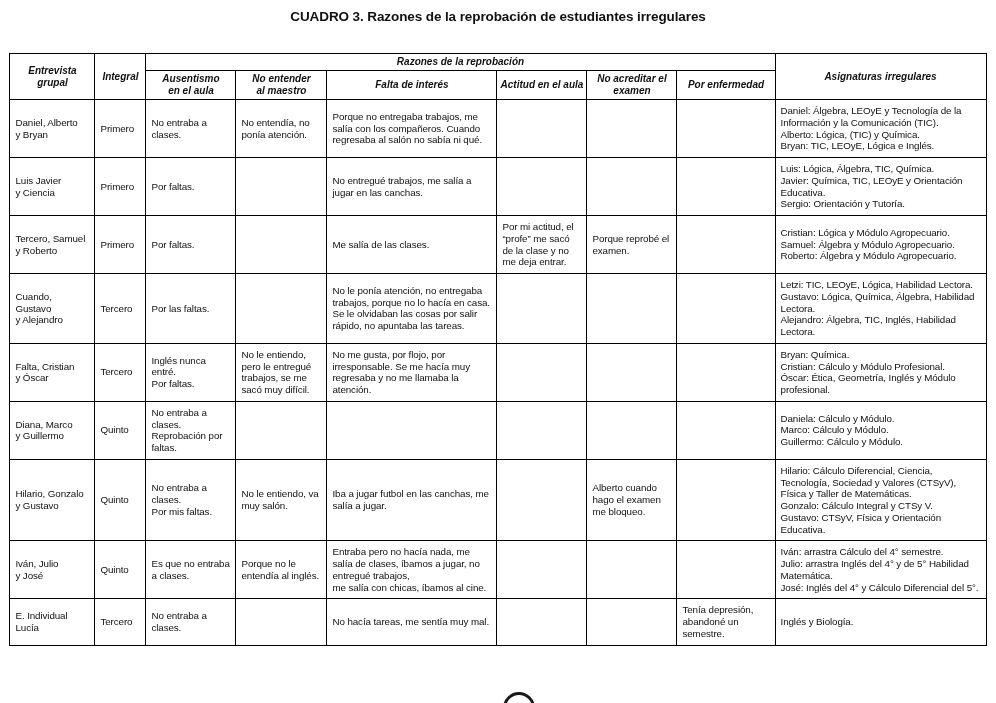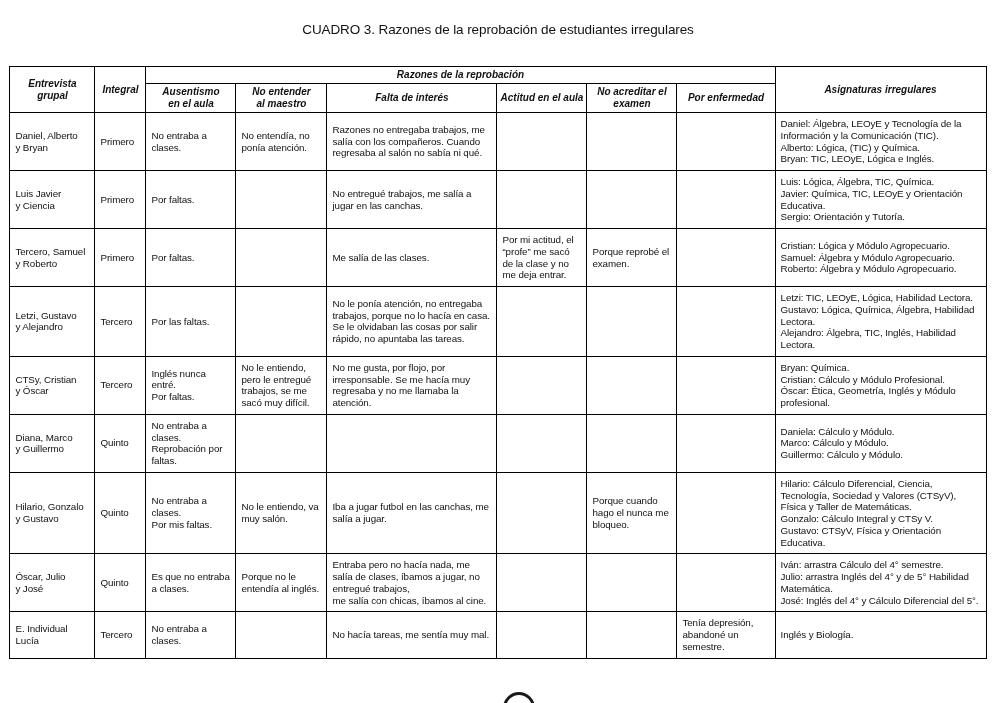--- a/index.html
+++ b/index.html
@@ -5,23 +5,23 @@
   * { margin:0; padding:0; box-sizing:border-box; }
   html,body { background:#fff; }
   body {
     width:996px; height:703px;
     position:relative; overflow:hidden;
     font-family:"Liberation Sans", sans-serif;
     color:#111;
   }
   .title {
     text-align:center;
-    font-weight:normal;
+    font-weight:bold;
     font-size:13.5px;
-    padding-top:22px;
+    padding-top:9px;
     letter-spacing:-0.1px;
   }
   table {
     border-collapse:collapse;
     table-layout:fixed;
     width:976px;
     margin:29px auto 0 auto;
   }
   th, td {
     border:1px solid #000;
@@ -95,21 +95,21 @@
       <th>Por enfermedad</th>
     </tr>
   </thead>
   <tbody>
     <tr>
       <td>Daniel, Alberto
 y Bryan</td>
       <td>Primero</td>
       <td>No entraba a clases.</td>
       <td>No entendía, no ponía atención.</td>
-      <td>Razones no entregaba trabajos, me salía con los compañeros. Cuando regresaba al salón no sabía ni qué.</td>
+      <td>Porque no entregaba trabajos, me salía con los compañeros. Cuando regresaba al salón no sabía ni qué.</td>
       <td></td>
       <td></td>
       <td></td>
       <td>Daniel: Álgebra, LEOyE y Tecnología de la Información y la Comunicación (TIC).
 Alberto: Lógica, (TIC) y Química.
 Bryan: TIC, LEOyE, Lógica e Inglés.</td>
     </tr>
     <tr>
       <td>Luis Javier
 y Ciencia</td>
@@ -132,35 +132,35 @@
       <td></td>
       <td>Me salía de las clases.</td>
       <td>Por mi actitud, el “profe” me sacó de la clase y no me deja entrar.</td>
       <td>Porque reprobé el examen.</td>
       <td></td>
       <td>Cristian: Lógica y Módulo Agropecuario.
 Samuel: Álgebra y Módulo Agropecuario.
 Roberto: Álgebra y Módulo Agropecuario.</td>
     </tr>
     <tr>
-      <td>Letzi, Gustavo
+      <td>Cuando, Gustavo
 y Alejandro</td>
       <td>Tercero</td>
       <td>Por las faltas.</td>
       <td></td>
       <td>No le ponía atención, no entregaba trabajos, porque no lo hacía en casa. Se le olvidaban las cosas por salir rápido, no apuntaba las tareas.</td>
       <td></td>
       <td></td>
       <td></td>
       <td>Letzi: TIC, LEOyE, Lógica, Habilidad Lectora.
 Gustavo: Lógica, Química, Álgebra, Habilidad Lectora.
 Alejandro: Álgebra, TIC, Inglés, Habilidad Lectora.</td>
     </tr>
     <tr>
-      <td>CTSy, Cristian
+      <td>Falta, Cristian
 y Óscar</td>
       <td>Tercero</td>
       <td>Inglés nunca entré.
 Por faltas.</td>
       <td>No le entiendo, pero le entregué trabajos, se me sacó muy difícil.</td>
       <td>No me gusta, por flojo, por irresponsable. Se me hacía muy regresaba y no me llamaba la atención.</td>
       <td></td>
       <td></td>
       <td></td>
       <td>Bryan: Química.
@@ -184,28 +184,28 @@
     </tr>
     <tr>
       <td>Hilario, Gonzalo
 y Gustavo</td>
       <td>Quinto</td>
       <td>No entraba a clases.
 Por mis faltas.</td>
       <td>No le entiendo, va muy salón.</td>
       <td>Iba a jugar futbol en las canchas, me salía a jugar.</td>
       <td></td>
-      <td>Porque cuando hago el nunca me bloqueo.</td>
+      <td>Alberto cuando hago el examen me bloqueo.</td>
       <td></td>
       <td>Hilario: Cálculo Diferencial, Ciencia, Tecnología, Sociedad  y Valores (CTSyV), Física y Taller de Matemáticas.
 Gonzalo: Cálculo Integral y CTSy V.
 Gustavo: CTSyV, Física y Orientación Educativa.</td>
     </tr>
     <tr>
-      <td>Óscar, Julio
+      <td>Iván, Julio
 y José</td>
       <td>Quinto</td>
       <td>Es que no entraba a clases.</td>
       <td>Porque no le entendía al inglés.</td>
       <td>Entraba pero no hacía nada, me salía de clases, íbamos a jugar, no entregué trabajos,
 me salía con chicas, íbamos al cine.</td>
       <td></td>
       <td></td>
       <td></td>
       <td>Iván: arrastra Cálculo del 4° semestre.

